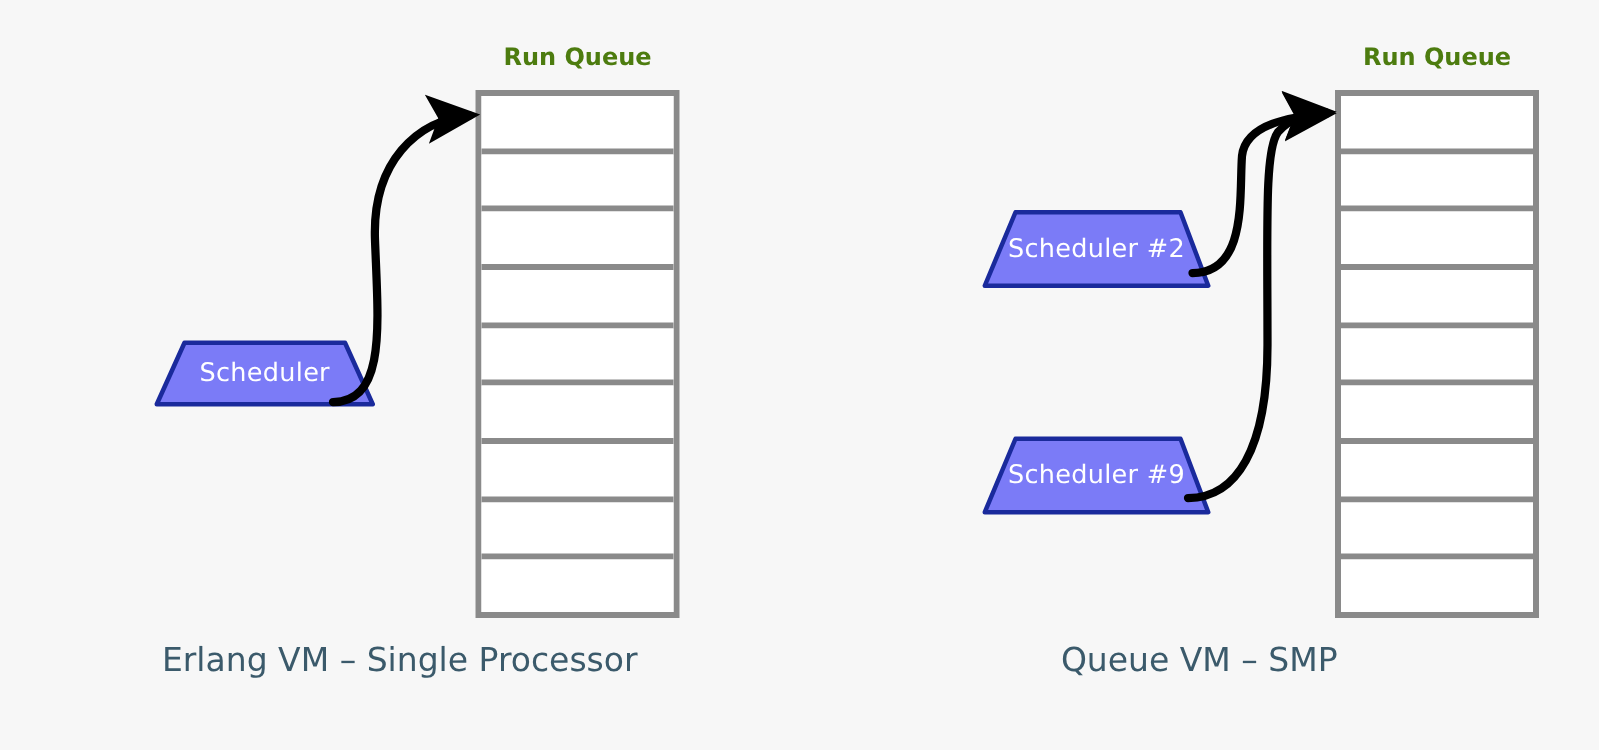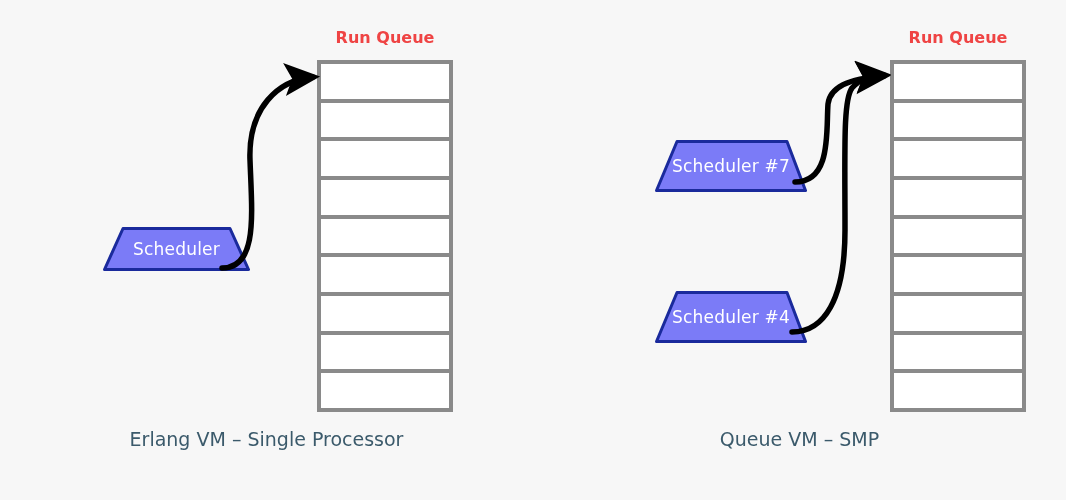--- a/index.html
+++ b/index.html
@@ -27,21 +27,21 @@
     height: 500px;
   }
   #panel-left  { left: 0; }
   #panel-right { left: 533px; }
 
   
   .queue-label {
     position: absolute;
     font-size: 16px;
     font-weight: bold;
-    color: #ef4444;
+    color: #4d7c0f;
     text-align: center;
     white-space: nowrap;
   }
   .queue {
     position: absolute;
     box-sizing: border-box;
     border: 4px solid #8a8a8a;
     background: #ffffff;
     display: flex;
     flex-direction: column;
@@ -85,21 +85,21 @@
     left: 0; top: 0;
     width: 1066px;
     height: 500px;
     pointer-events: none;
     z-index: 3;
   }
 
   
   .caption {
     position: absolute;
-    font-size: 19px;
+    font-size: 22px;
     color: #3b5a6b;
     white-space: nowrap;
     text-align: center;
   }
 </style>
 </head>
 <body>
 
 <div class="stage">
 
@@ -142,28 +142,28 @@
       <div class="queue-cell"></div>
       <div class="queue-cell"></div>
       <div class="queue-cell"></div>
       <div class="queue-cell"></div>
     </div>
 
     <div class="scheduler" style="left:122px; top:140px; width:152px; height:52px;">
       <svg viewBox="0 0 152 52" preserveAspectRatio="none">
         <polygon points="22,1.5 132,1.5 150.5,50.5 1.5,50.5" fill="#7b7bf7" stroke="#1a2a9c" stroke-width="3" stroke-linejoin="round"></polygon>
       </svg>
-      <span class="scheduler-label">Scheduler #7</span>
+      <span class="scheduler-label">Scheduler #2</span>
     </div>
 
     <div class="scheduler" style="left:122px; top:291px; width:152px; height:52px;">
       <svg viewBox="0 0 152 52" preserveAspectRatio="none">
         <polygon points="22,1.5 132,1.5 150.5,50.5 1.5,50.5" fill="#7b7bf7" stroke="#1a2a9c" stroke-width="3" stroke-linejoin="round"></polygon>
       </svg>
-      <span class="scheduler-label">Scheduler #4</span>
+      <span class="scheduler-label">Scheduler #9</span>
     </div>
 
     <div class="caption" style="left:0px; top:428px; width:533px;">Queue VM – SMP</div>
   </div>
 
   <svg class="arrows" viewBox="0 0 1066 500">
     <defs>
       <marker id="ah" markerWidth="7" markerHeight="7" refX="5.2" refY="3" orient="auto" markerUnits="strokeWidth">
         <path d="M0,0 L6.5,3 L0,6 L1.4,3 Z" fill="#000000"></path>
       </marker>

